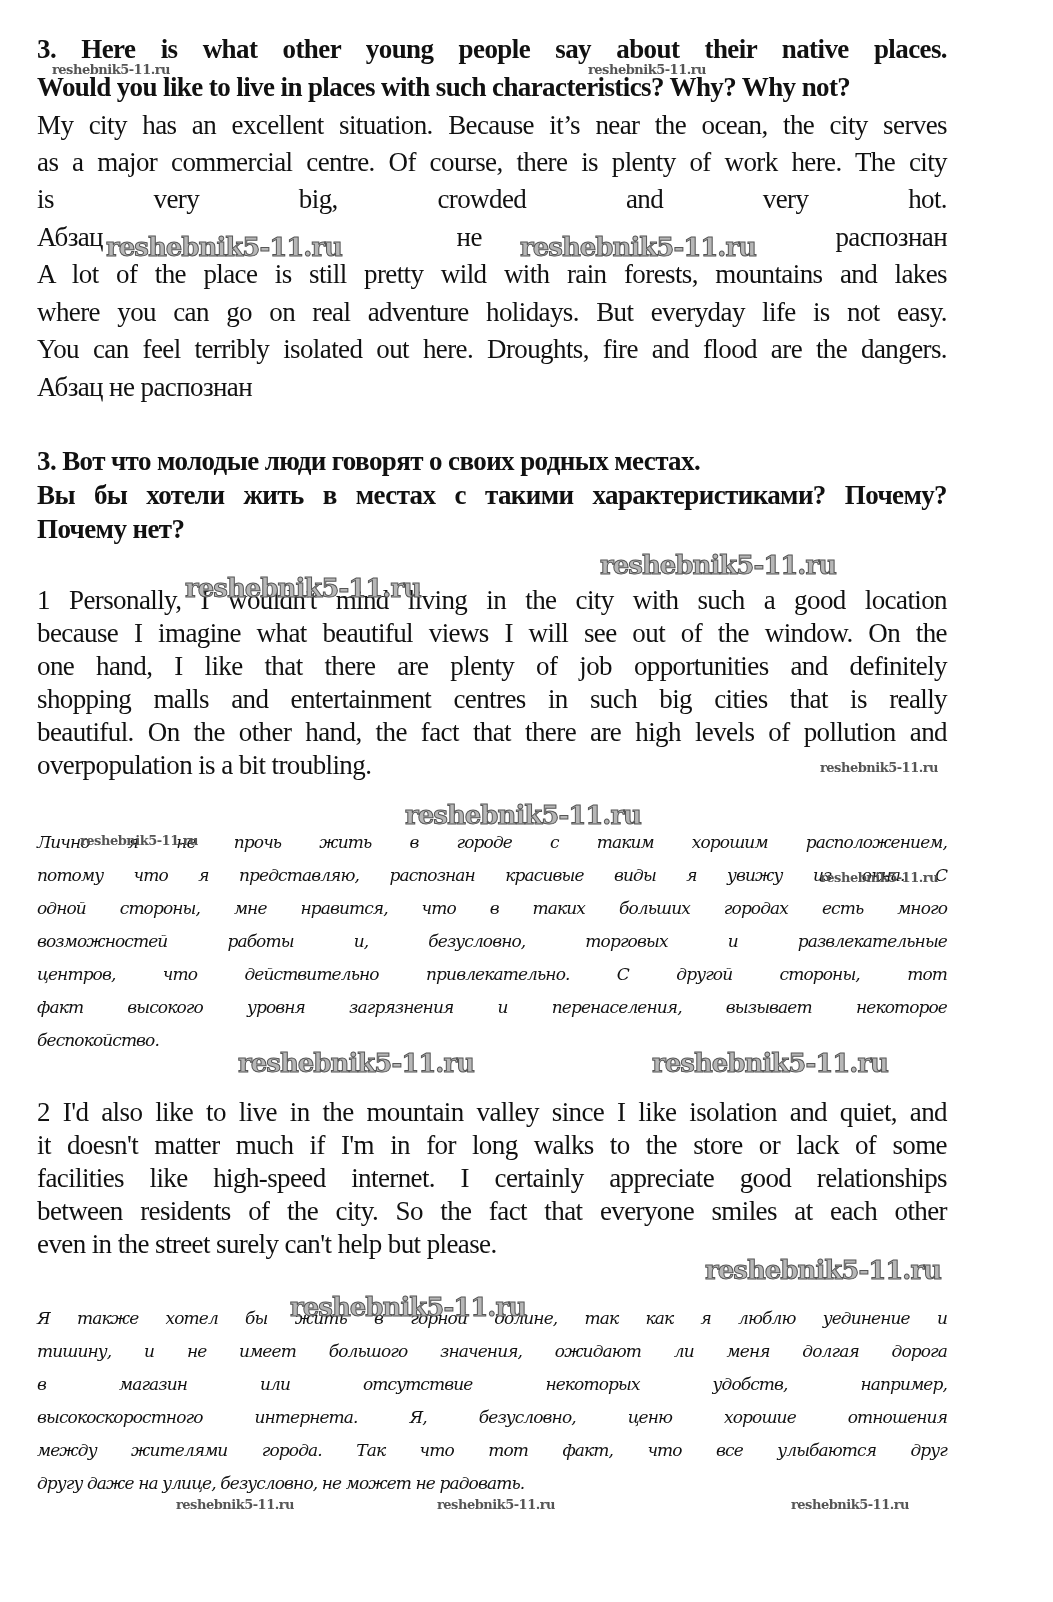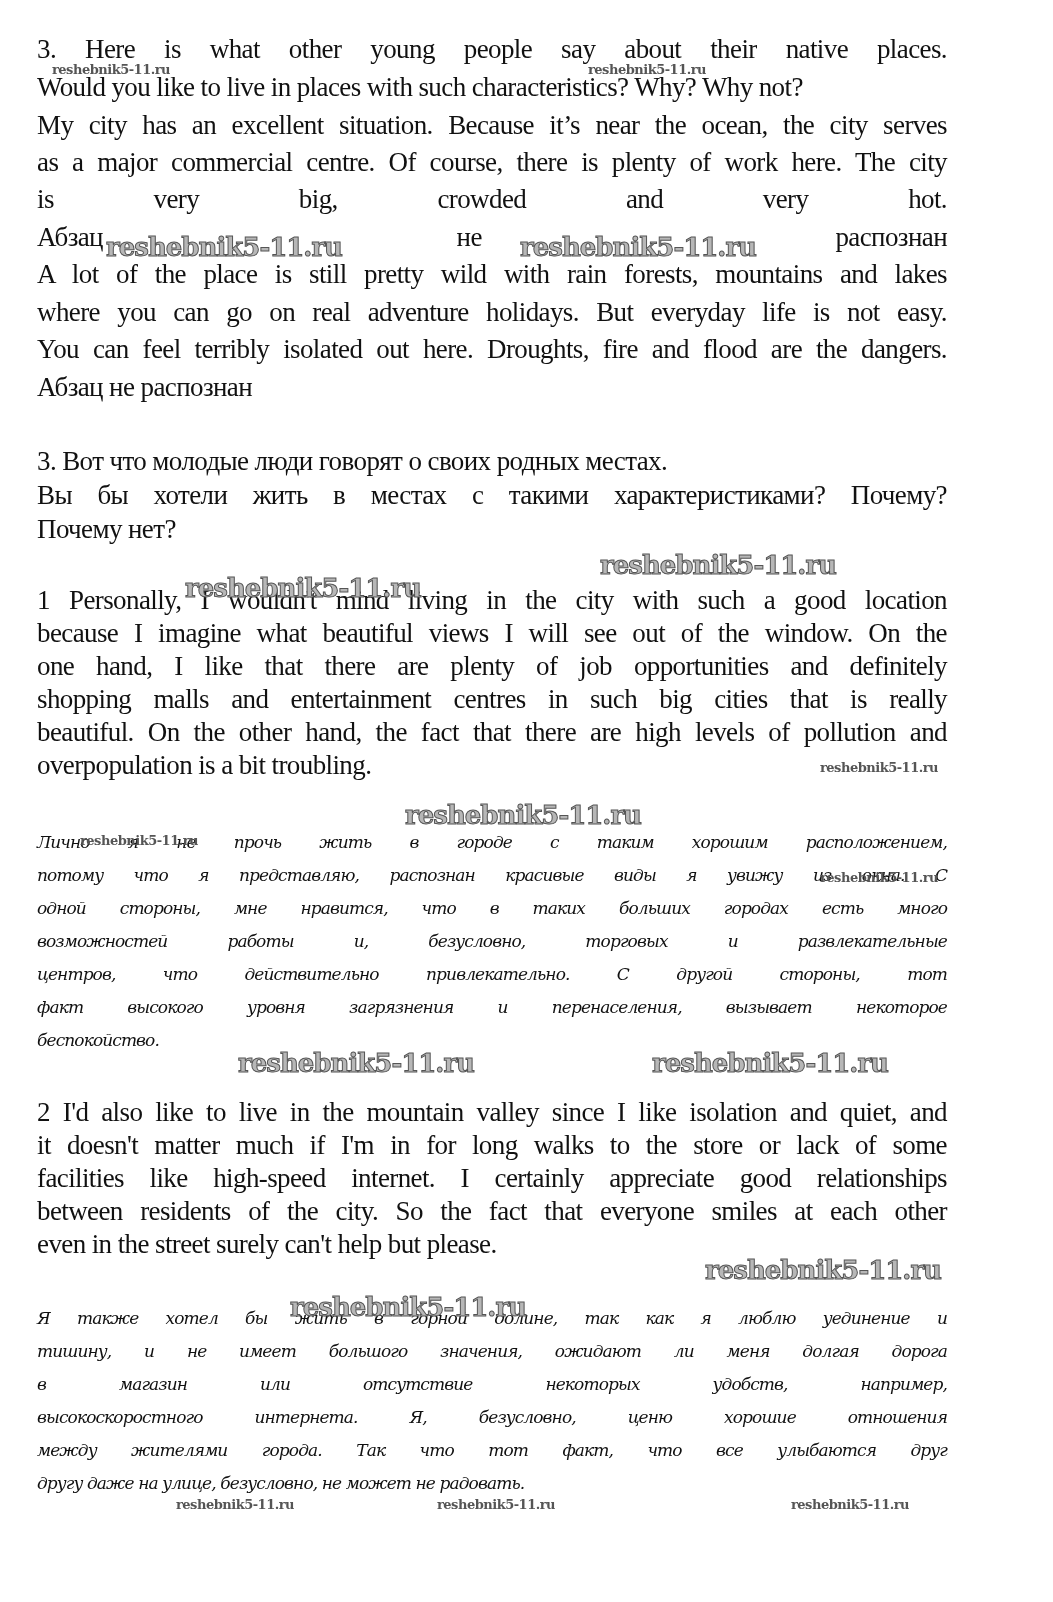--- a/index.html
+++ b/index.html
@@ -7,21 +7,21 @@
     .page {
       position: absolute; left: 37px; top: 28px; width: 910px;
       font-family: "Liberation Serif", serif; color: #111111;
     }
     .line {
       position: absolute; left: 0; width: 910px;
       font-size: 27px; line-height: 34px; white-space: nowrap;
       letter-spacing: -0.6px;
     }
     .just { text-align: justify; text-align-last: justify; white-space: normal; }
-    .bold { font-weight: normal; }
+    .bold { font-weight: bold; }
     .ital { font-style: italic; font-family: "DejaVu Serif", serif; font-size: 17px; letter-spacing: -0.9px; }
     .wm {
       position: absolute; font-family: "DejaVu Serif", serif; font-weight: bold;
       color: #b7b7b7; -webkit-text-stroke: 1px #555555; white-space: nowrap;
       letter-spacing: -1px;
     }
     .wm-big { font-size: 26px; }
     .wm-small { font-size: 13px; color: #555; -webkit-text-stroke: 0; font-weight: bold; letter-spacing: -0.5px; }
   </style>
 </head>

